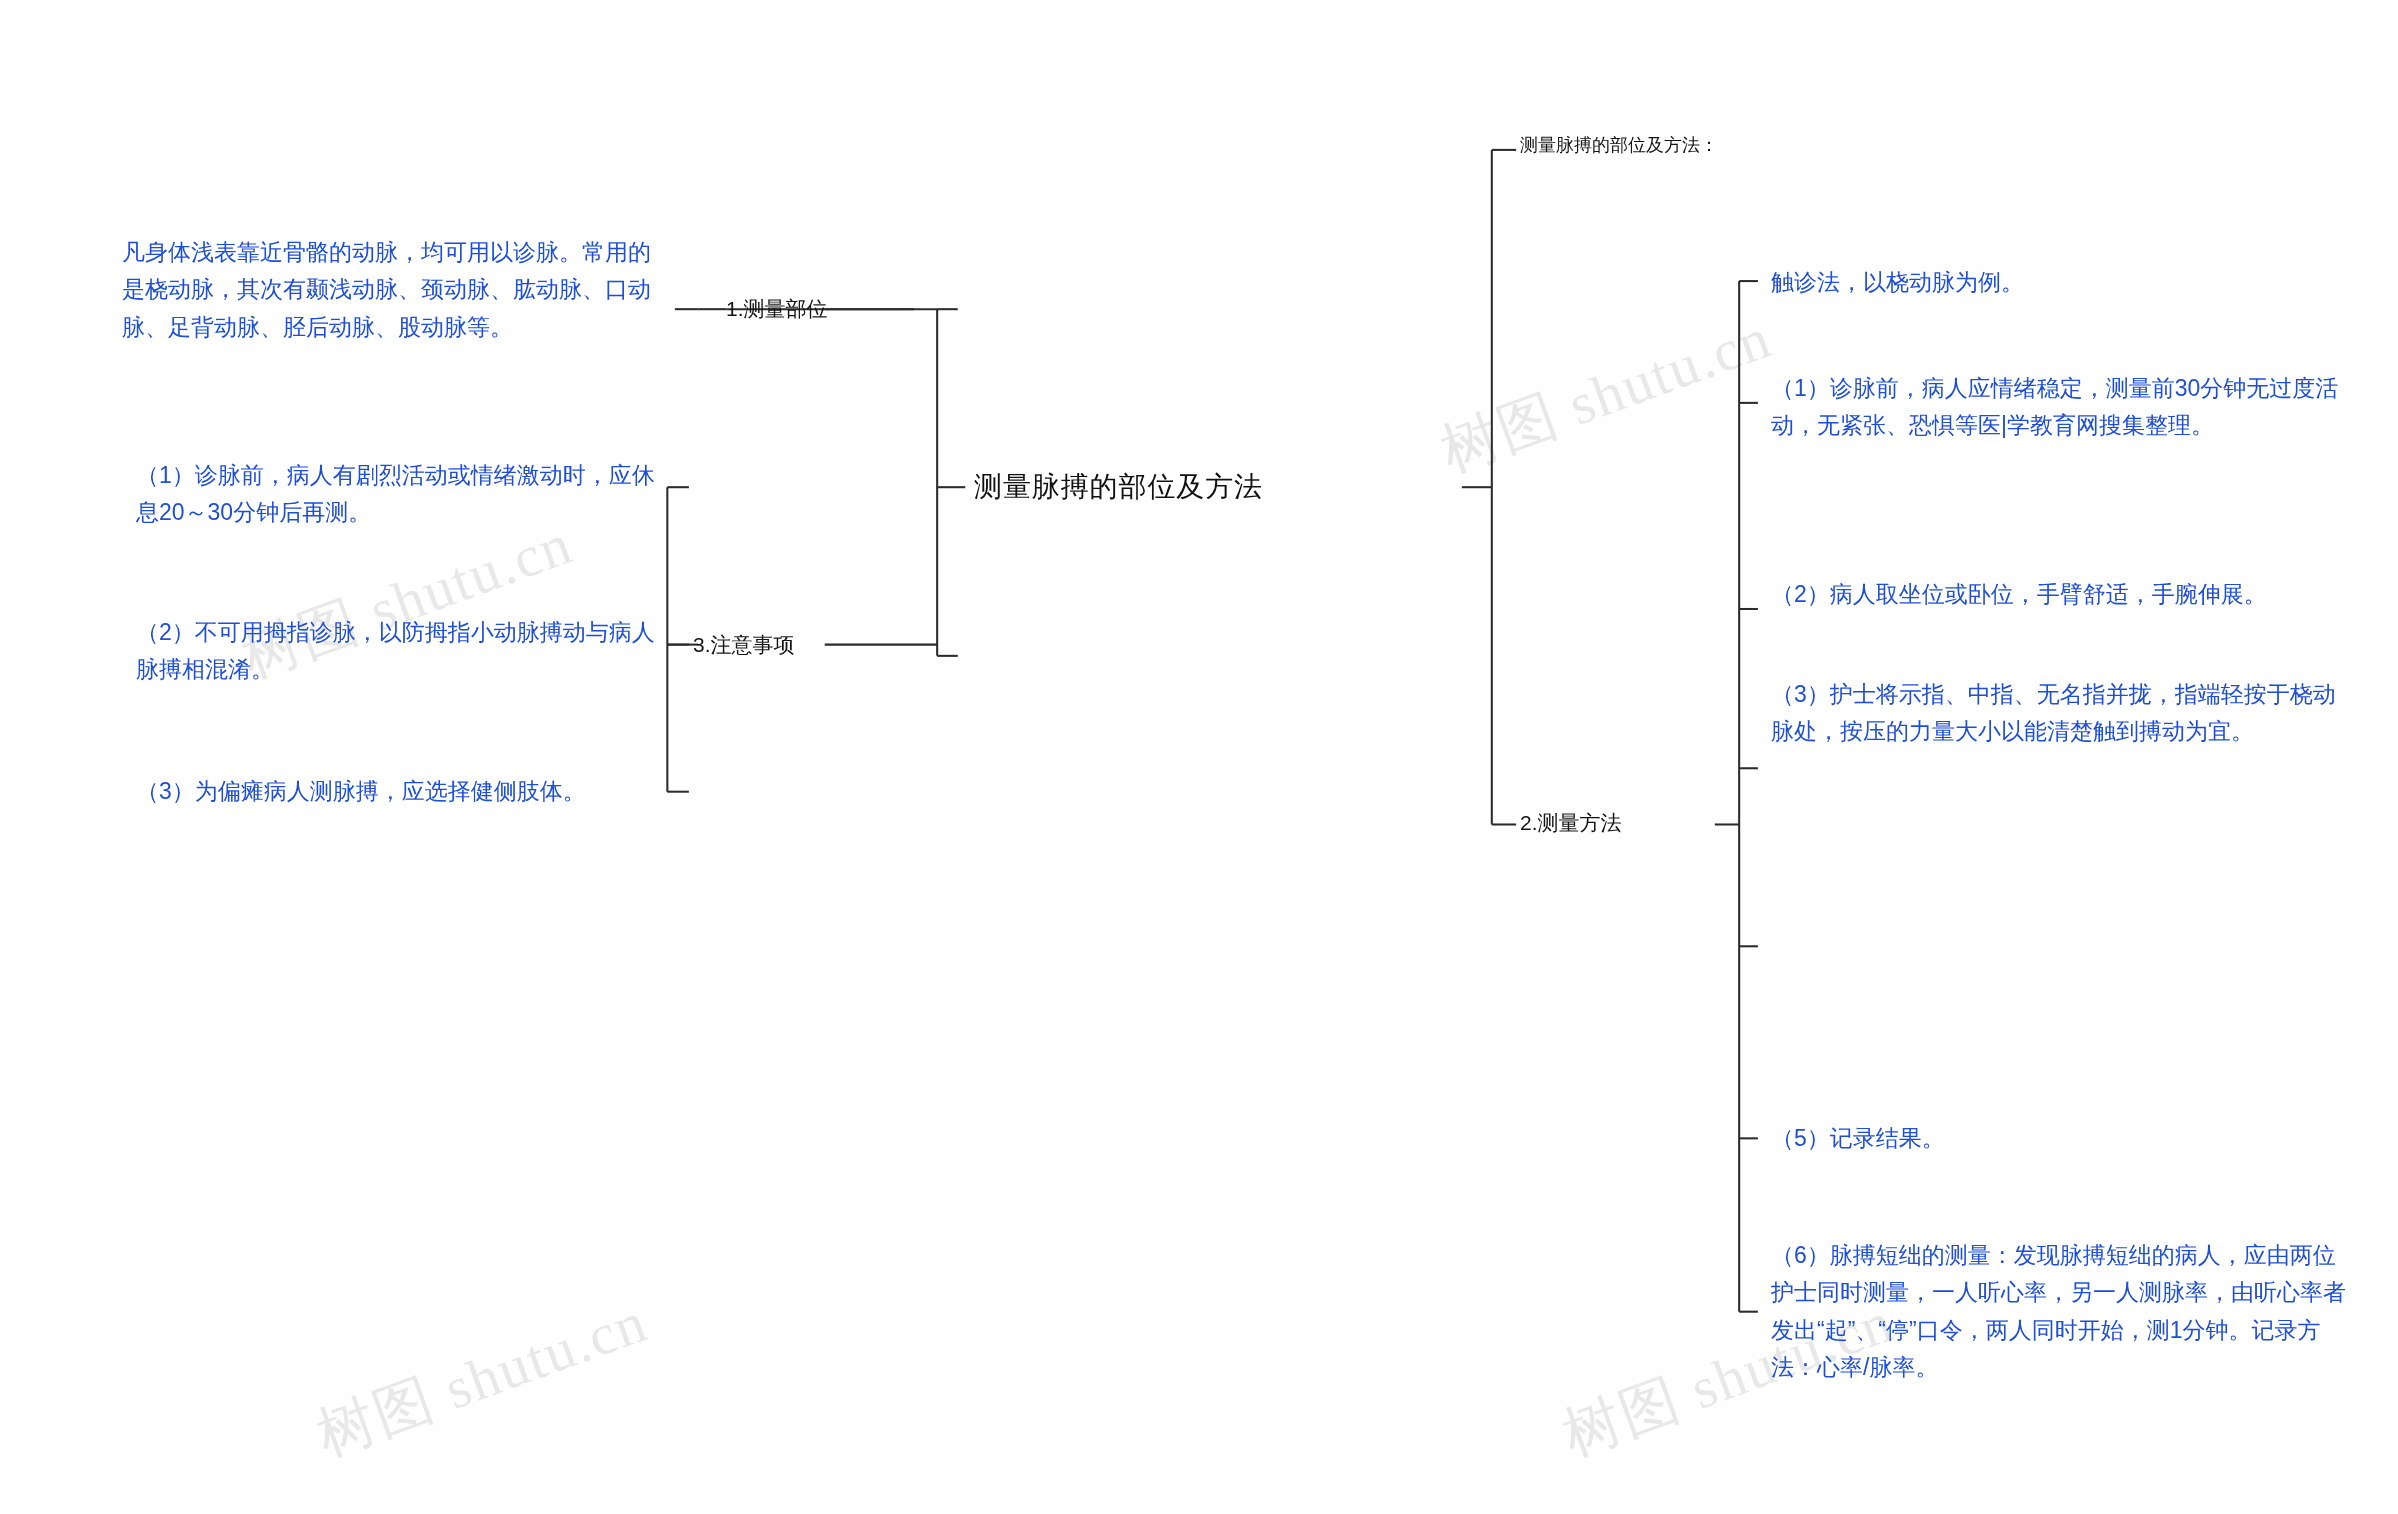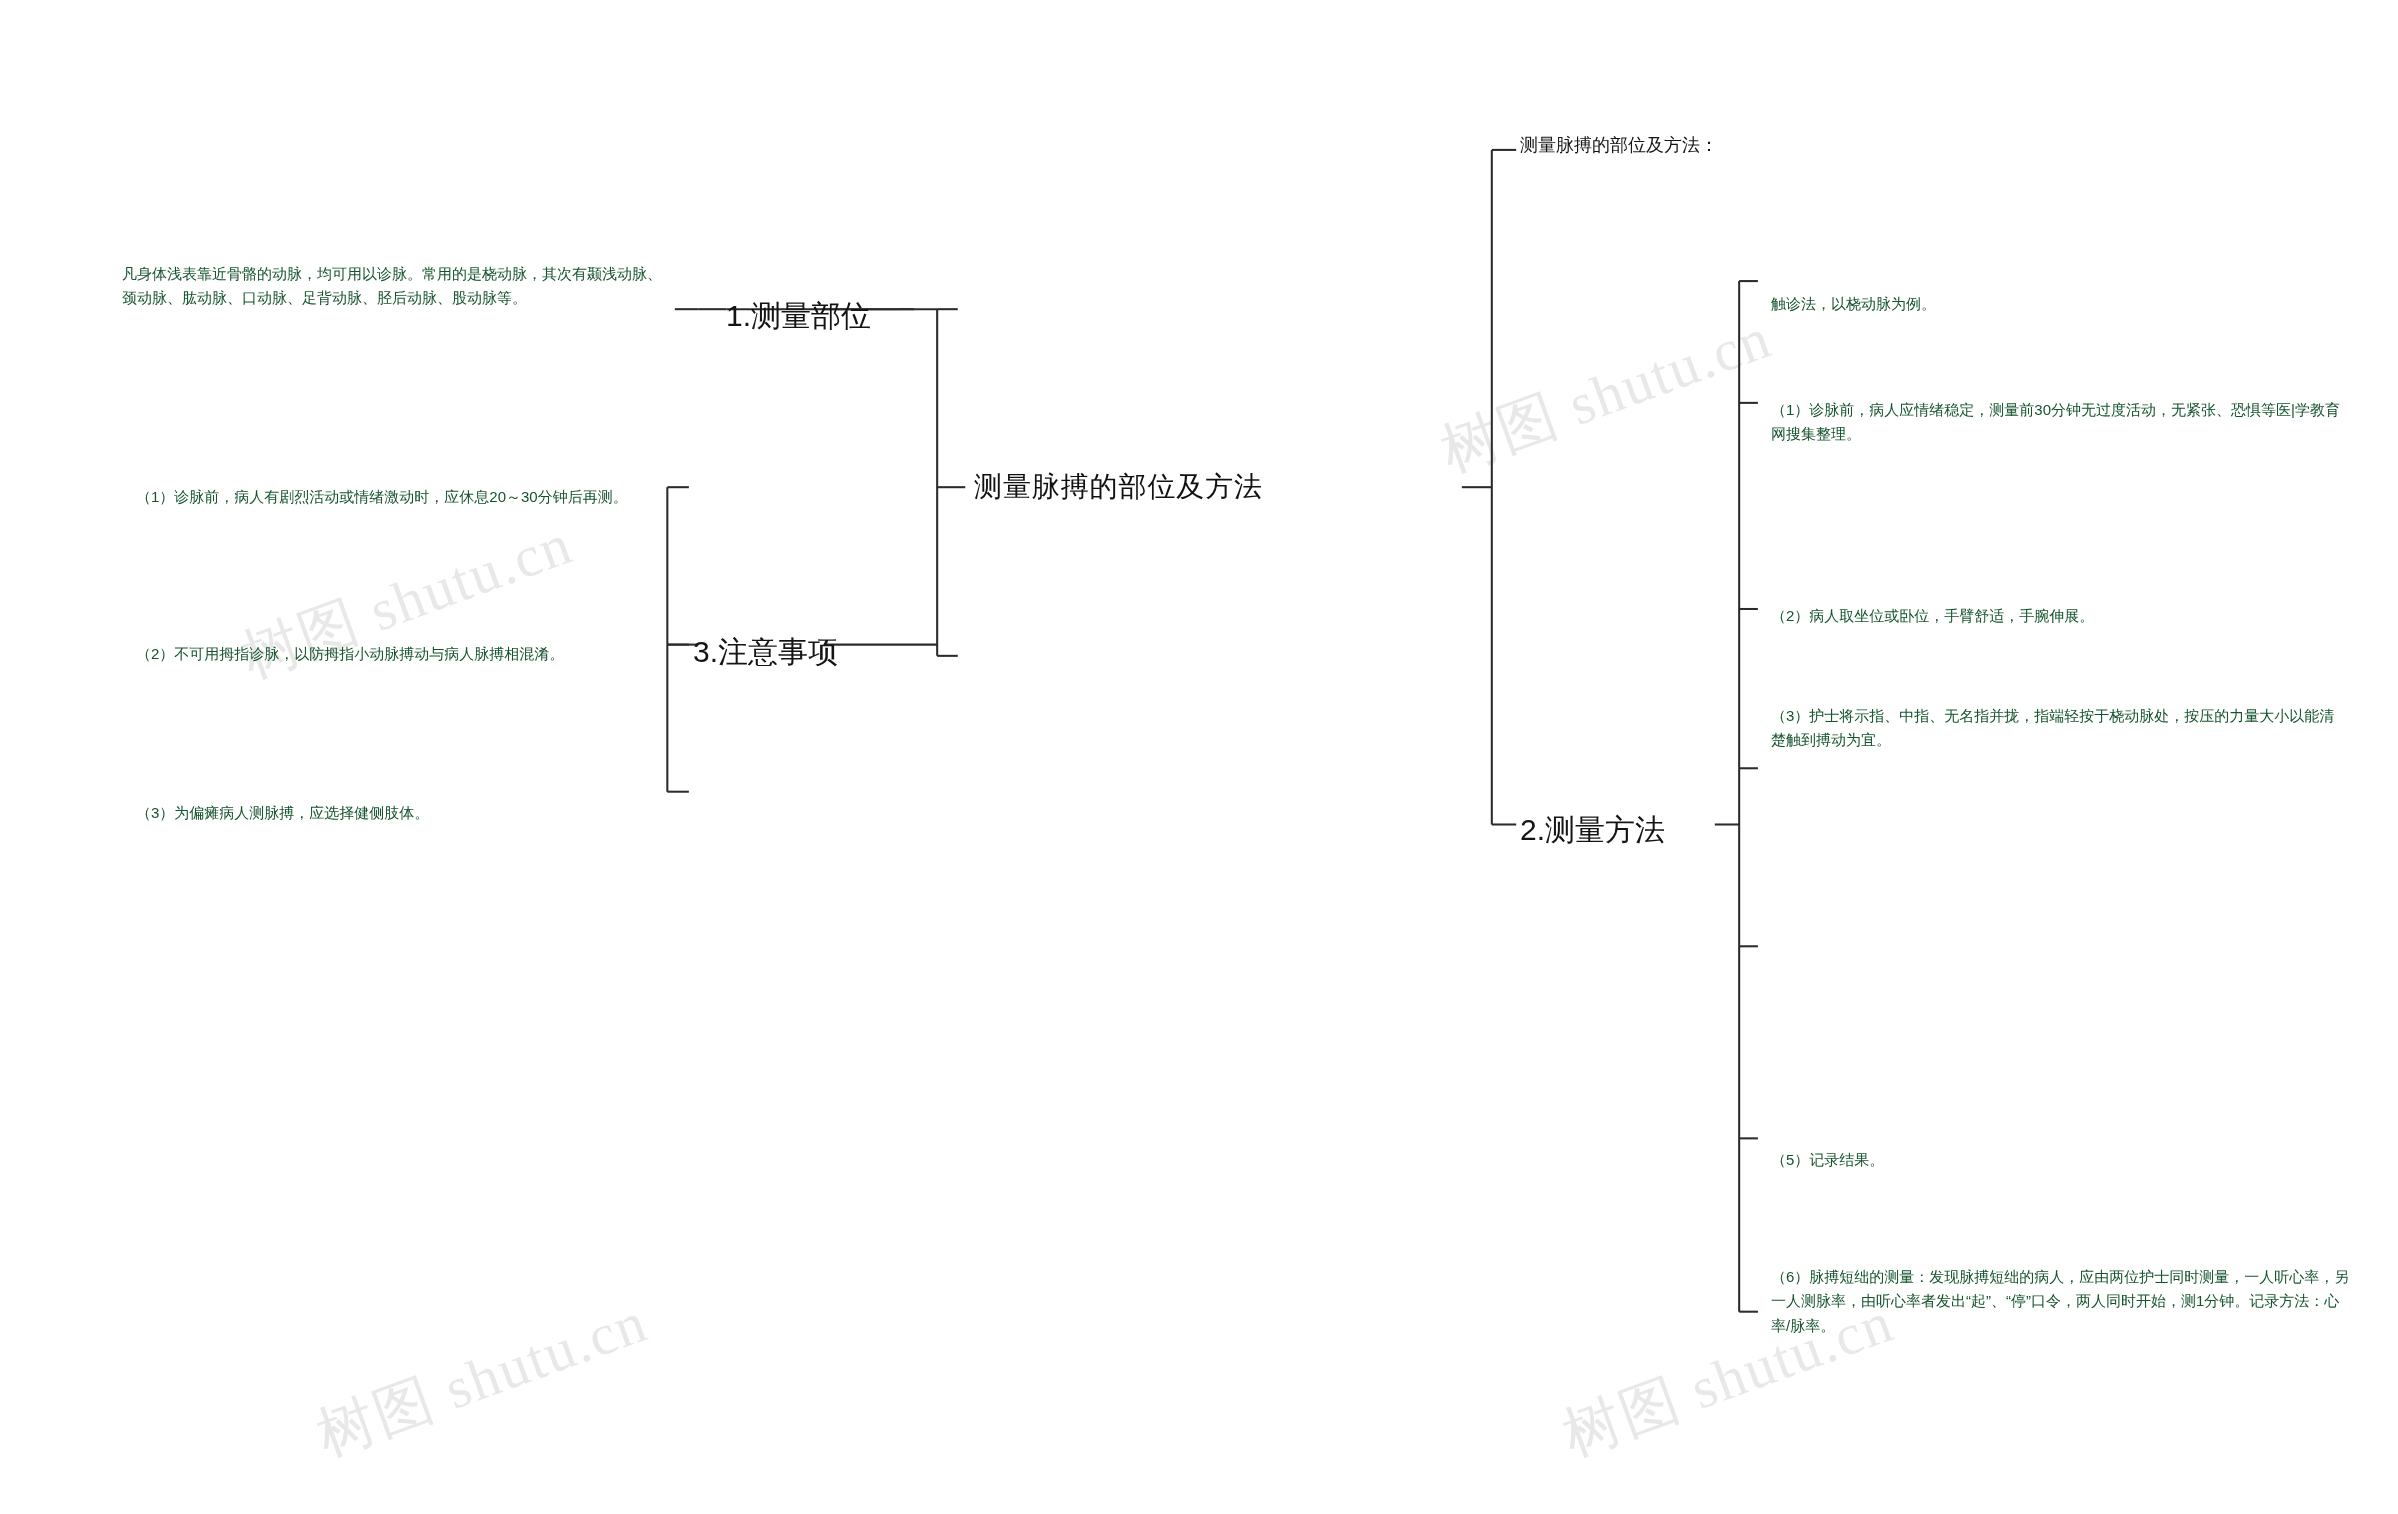--- a/index.html
+++ b/index.html
@@ -35,28 +35,27 @@
     line-height: 1.62;
     white-space: pre-wrap;
   }
   .center-title {
     font-size: 28px;
     color: #111;
     letter-spacing: 0.9px;
     white-space: nowrap;
   }
   .mid-label {
-    font-size: 30px;
+    font-size: 21px;
     color: #141414;
     white-space: nowrap;
   }
   .leaf {
-    font-size: 15px;
-    color: #14532d;
-    margin-top: 28px;
+    font-size: 23px;
+    color: #1d4ed8;
   }
   .top-label {
     font-size: 18px;
     color: #141414;
     white-space: nowrap;
   }
   svg.lines {
     position: absolute;
     left: 0;
     top: 0;

